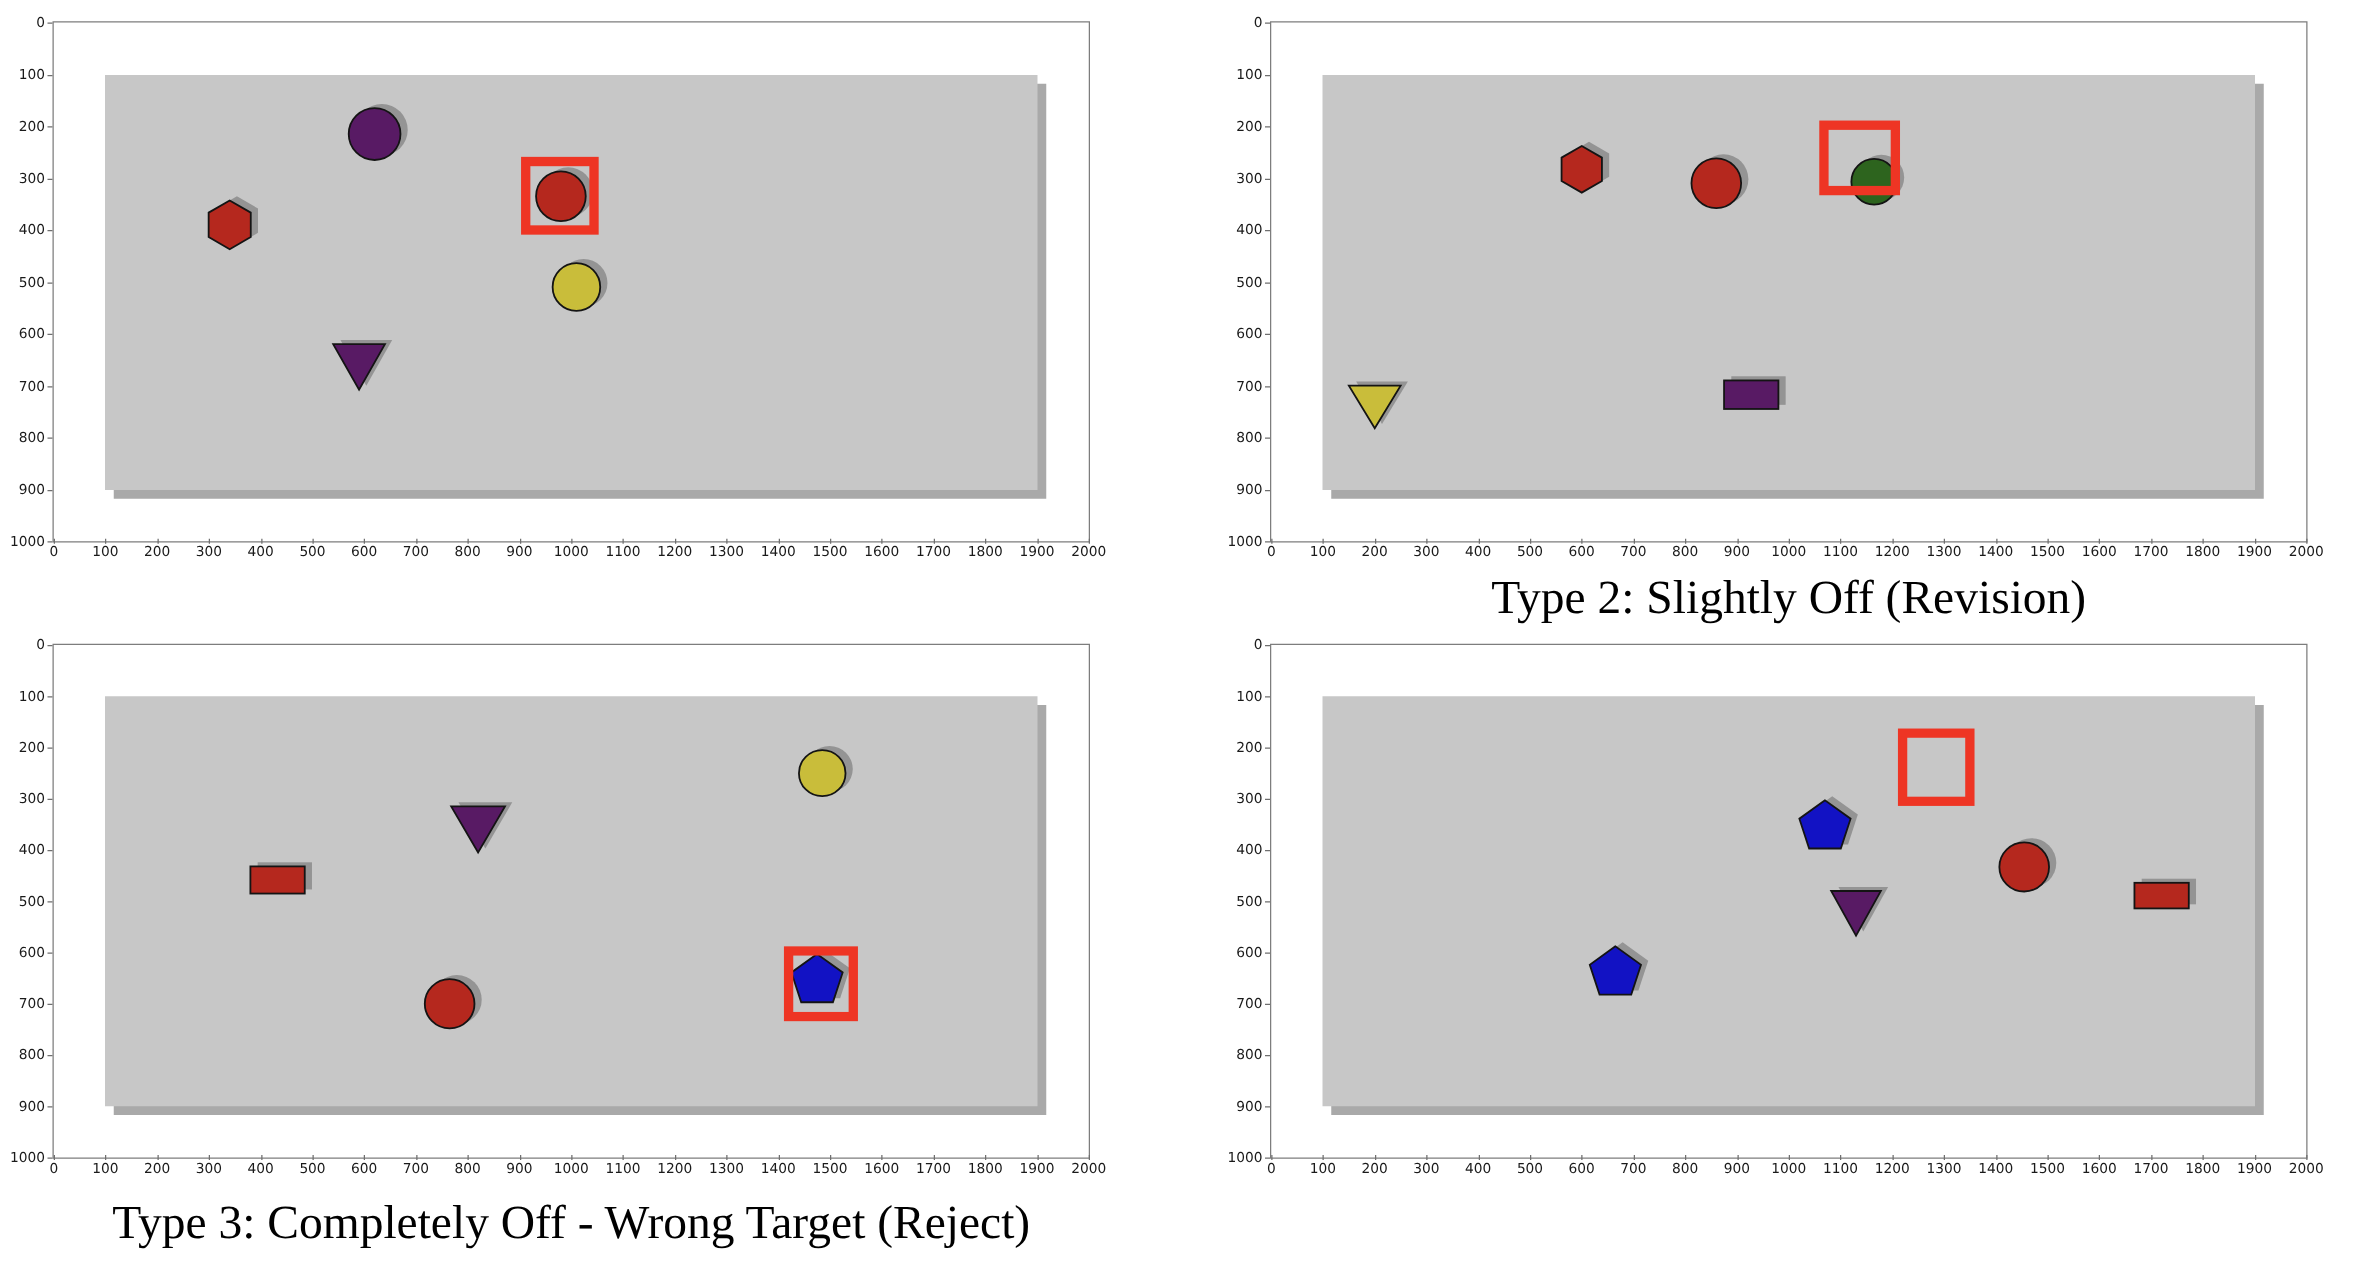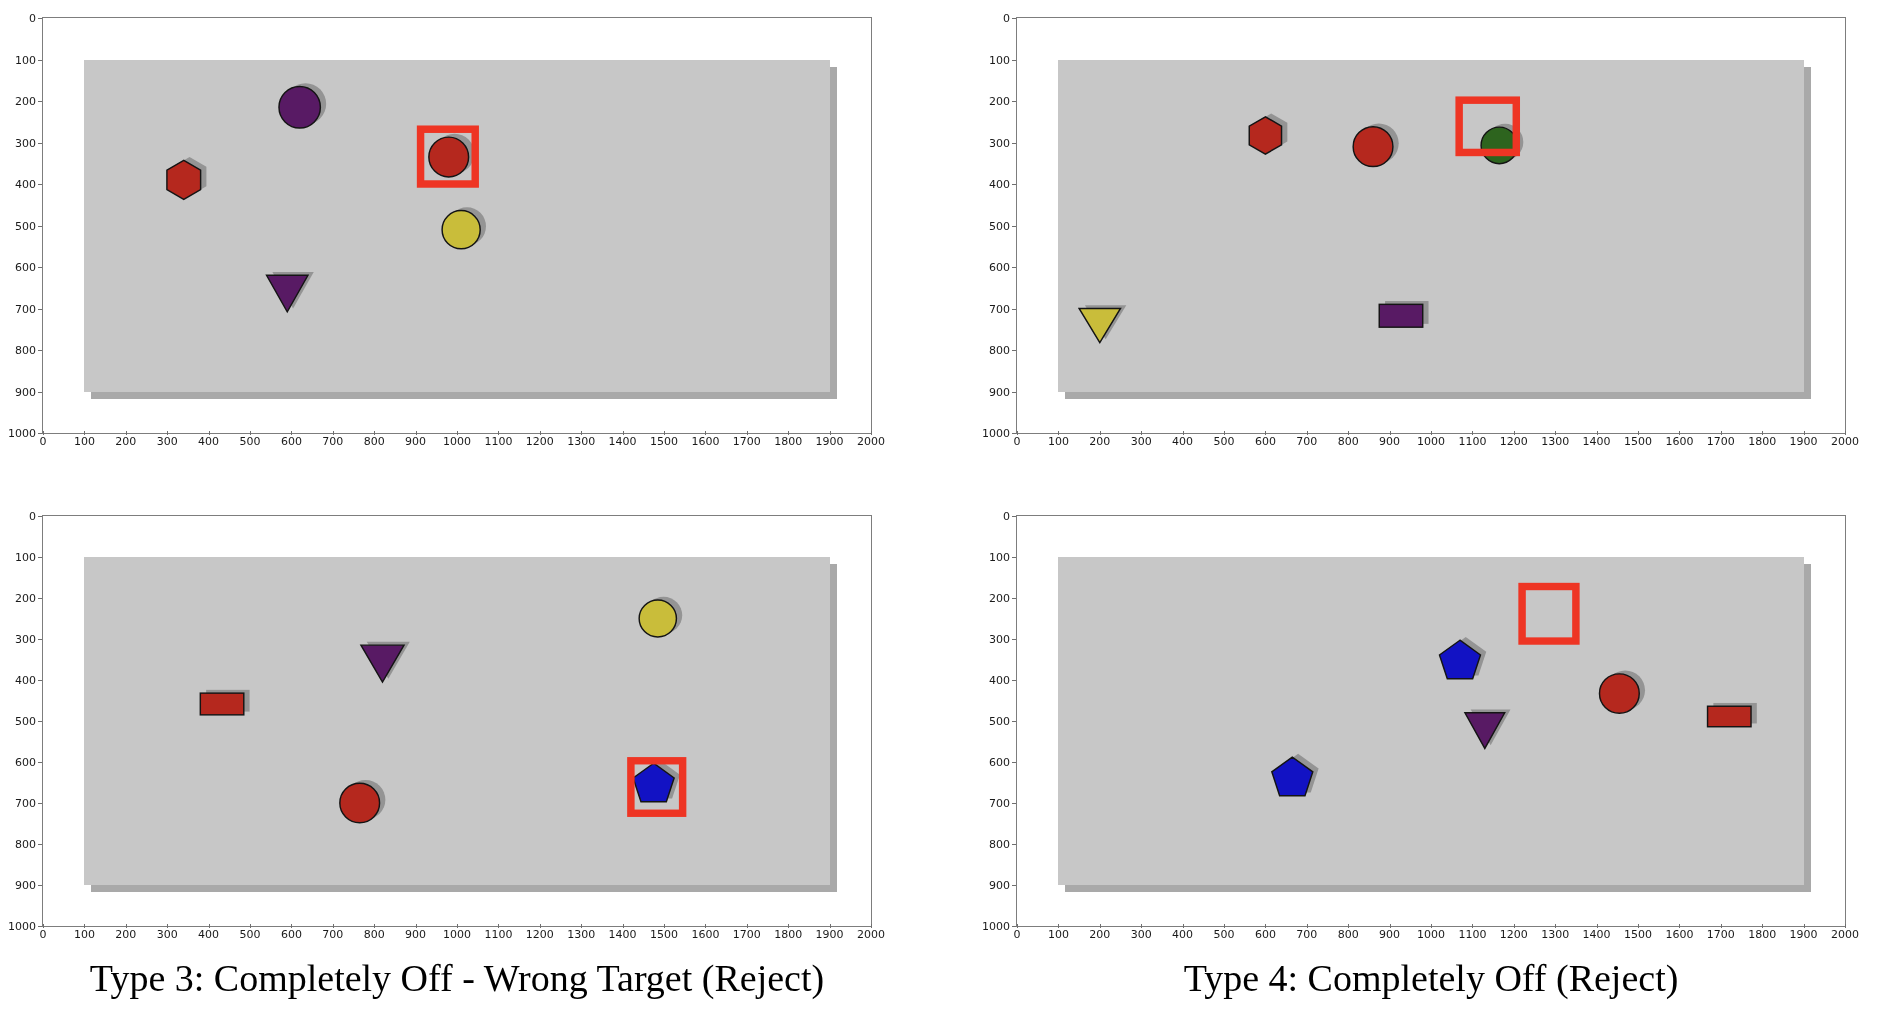--- a/index.html
+++ b/index.html
@@ -345,15 +345,15 @@
       <div class="tick-mark" style="left: -5px; top: 287px; width: 4px; height: 1px;"></div>
       <div class="tick-label y" style="left: -7px; top: 287px;">700</div>
       <div class="tick-mark" style="left: -5px; top: 328px; width: 4px; height: 1px;"></div>
       <div class="tick-label y" style="left: -7px; top: 328px;">800</div>
       <div class="tick-mark" style="left: -5px; top: 369px; width: 4px; height: 1px;"></div>
       <div class="tick-label y" style="left: -7px; top: 369px;">900</div>
       <div class="tick-mark" style="left: -5px; top: 410px; width: 4px; height: 1px;"></div>
       <div class="tick-label y" style="left: -7px; top: 410px;">1000</div>
     </div>
 
+  <div class="caption" style="left:1016px;top:449px;width:830px;">Type 2: Slightly Off (Revision)</div>
   <div class="caption" style="left:42px;top:949px;width:830px;">Type 3: Completely Off - Wrong Target (Reject)</div>
-  <div class="caption" style="left:1016px;top:949px;width:830px;">Type 4: Completely Off (Reject)</div>
 </div>
 
 </body></html>

